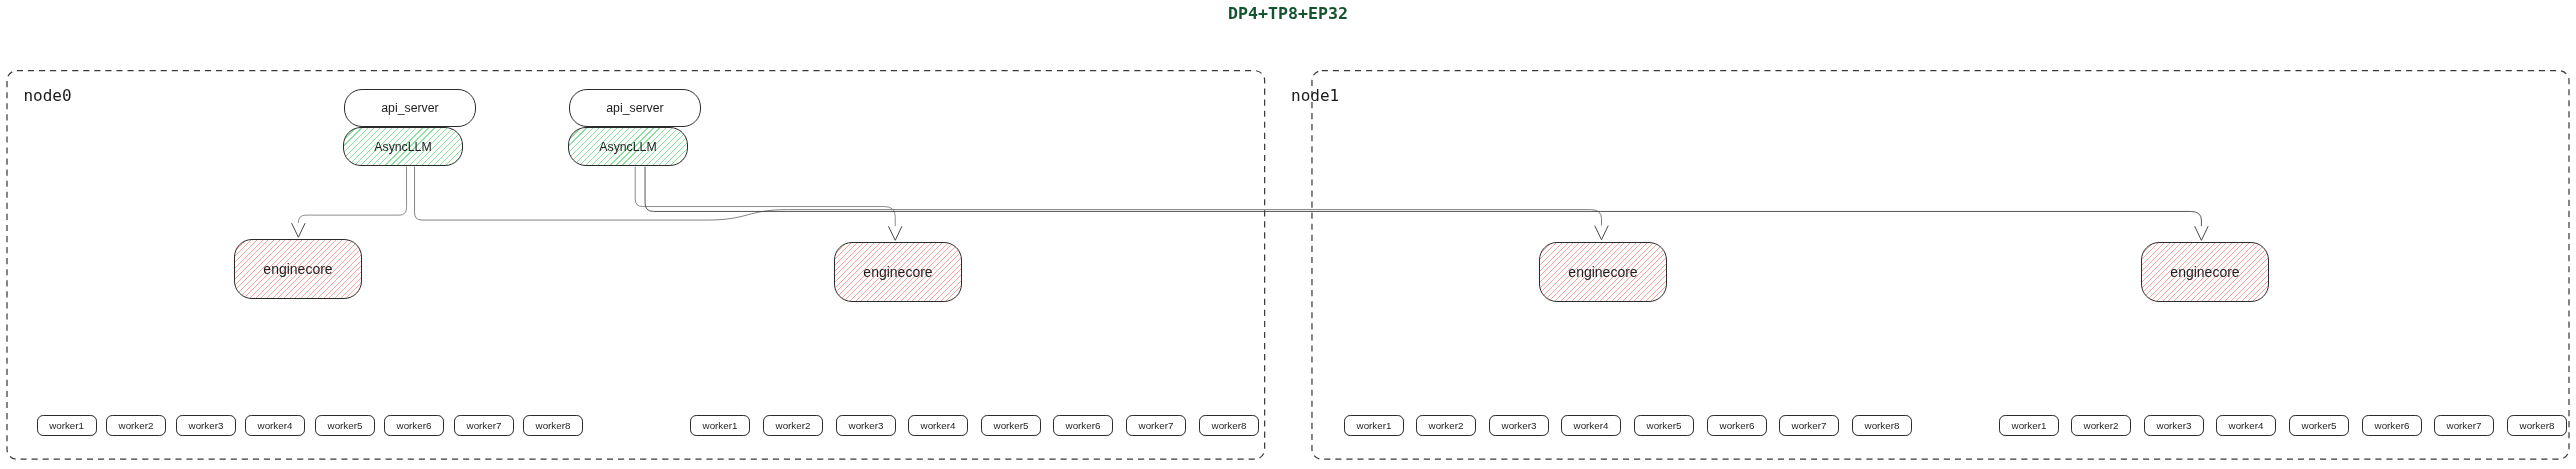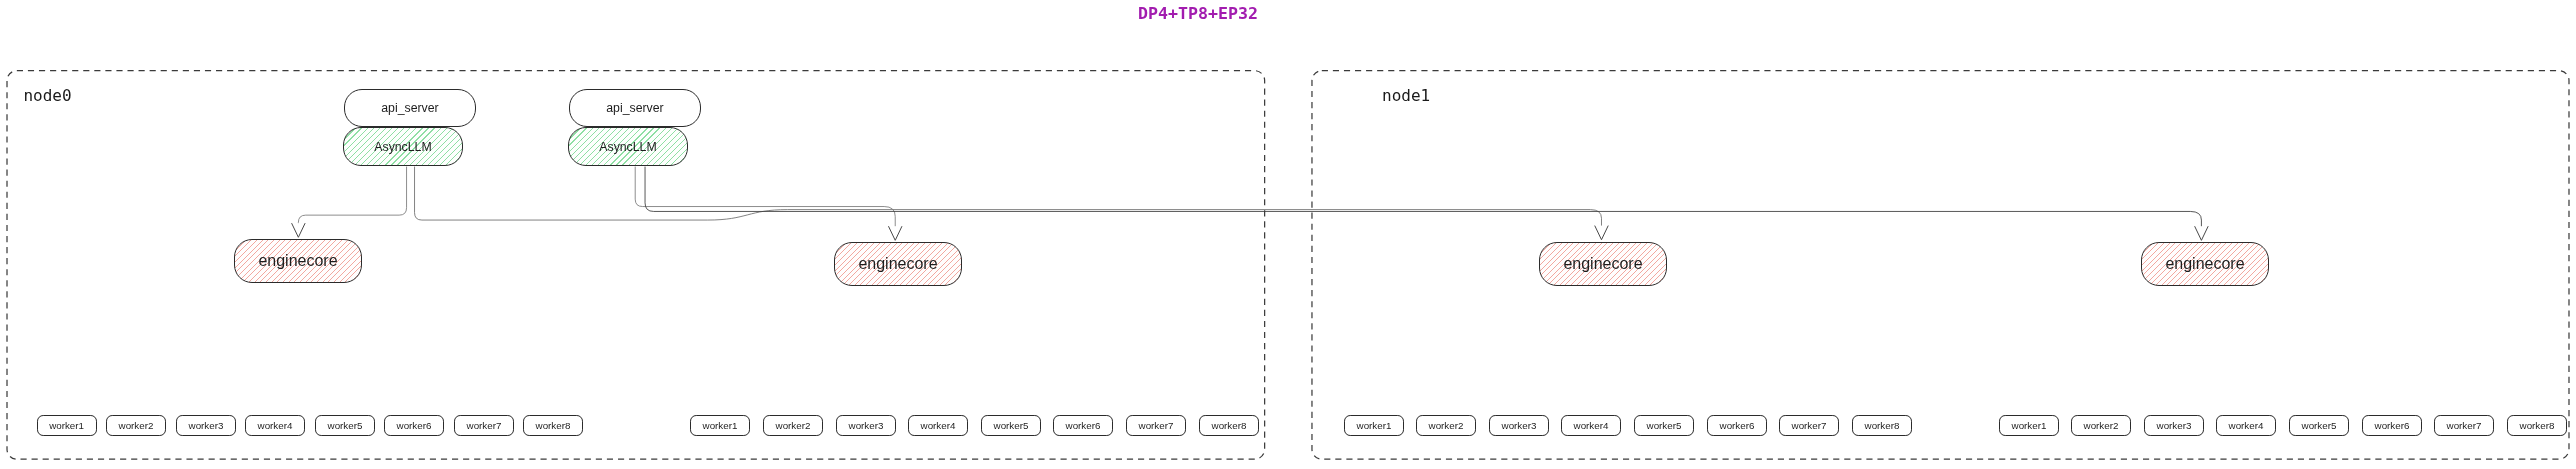--- a/index.html
+++ b/index.html
@@ -5,24 +5,24 @@
   html,body { margin:0; padding:0; background:#ffffff; }
   #canvas {
     position:relative;
     width:2576px; height:469px;
     background:#ffffff;
     overflow:hidden;
     font-family:"Liberation Sans", sans-serif;
   }
   #edges { position:absolute; left:0; top:0; width:2576px; height:469px; }
   .title {
-    position:absolute; left:1078px; top:3.7px; width:240px;
+    position:absolute; left:1168px; top:3.7px; width:240px;
     text-align:center;
     font-family:"DejaVu Sans Mono", monospace;
-    font-weight:700; font-size:16.6px; color:#a21caf;
+    font-weight:700; font-size:16.6px; color:#14532d;
   }
   .node-label {
     position:absolute;
     font-family:"DejaVu Sans Mono", monospace;
     font-size:16px; font-weight:500; color:#1a1a1a;
   }
   .box {
     position:absolute; box-sizing:border-box;
     border:1.2px solid #2b2b2b; border-radius:18px;
     background:#ffffff; color:#1d1d1d;
@@ -31,21 +31,21 @@
   }
   .api   { width:132px; height:38px; font-size:12.3px; }
   .async {
     width:120px; height:39px; font-size:12.3px;
     background-color:#fdfffd;
     background-image:repeating-linear-gradient(135deg,
       transparent 0px, transparent 3.4px,
       var(--hatch-green,#8fdfa4) 3.4px, var(--hatch-green,#8fdfa4) 4.3px);
   }
   .engine {
-    width:128px; height:44px; font-size:16px;
+    width:128px; height:60px; font-size:14px;
     background-color:#fffdfd;
     background-image:repeating-linear-gradient(135deg,
       transparent 0px, transparent 3.3px,
       var(--hatch-red,#f2a8a0) 3.3px, var(--hatch-red,#f2a8a0) 4px);
   }
   .worker {
     width:60px; height:21px;
     border-radius:6.2px; font-size:9.8px;margin-left:28px;
   }
 </style>
@@ -68,21 +68,21 @@
     <path d="M1032,271 V324 Q1032,336 1044,336 H1437 Q1455,336 1455,352 V368" fill="none" stroke="#7a7a7a" stroke-width="1.4"></path>
     <polyline points="1444,368 1455,391 1466,368" fill="none" stroke="#444444" stroke-width="1.6"></polyline>
 
     <path d="M1048,271 V330 Q1048,344 1062,344 H3562 Q3580,344 3580,358 V368" fill="none" stroke="#3c3c3c" stroke-width="1.4"></path>
     <polyline points="3569,368 3580,391 3591,368" fill="none" stroke="#444444" stroke-width="1.6"></polyline>
   </svg>
 
   <div class="title">DP4+TP8+EP32</div>
 
   <div class="node-label" style="left:23.4px;top:86px">node0</div>
-  <div class="node-label" style="left:1382px;top:86px">node1</div>
+  <div class="node-label" style="left:1291px;top:86px">node1</div>
 
   <div class="box api" style="left:344px;top:89px">api_server</div>
   <div class="box async" style="left:343px;top:127px">AsyncLLM</div>
   <div class="box api" style="left:569px;top:89px">api_server</div>
   <div class="box async" style="left:568px;top:127px">AsyncLLM</div>
 
   <div class="box engine" style="left:234px;top:239px">enginecore</div>
   <div class="box engine" style="left:834px;top:242px">enginecore</div>
   <div class="box engine" style="left:1539px;top:242px">enginecore</div>
   <div class="box engine" style="left:2141px;top:242px">enginecore</div>

